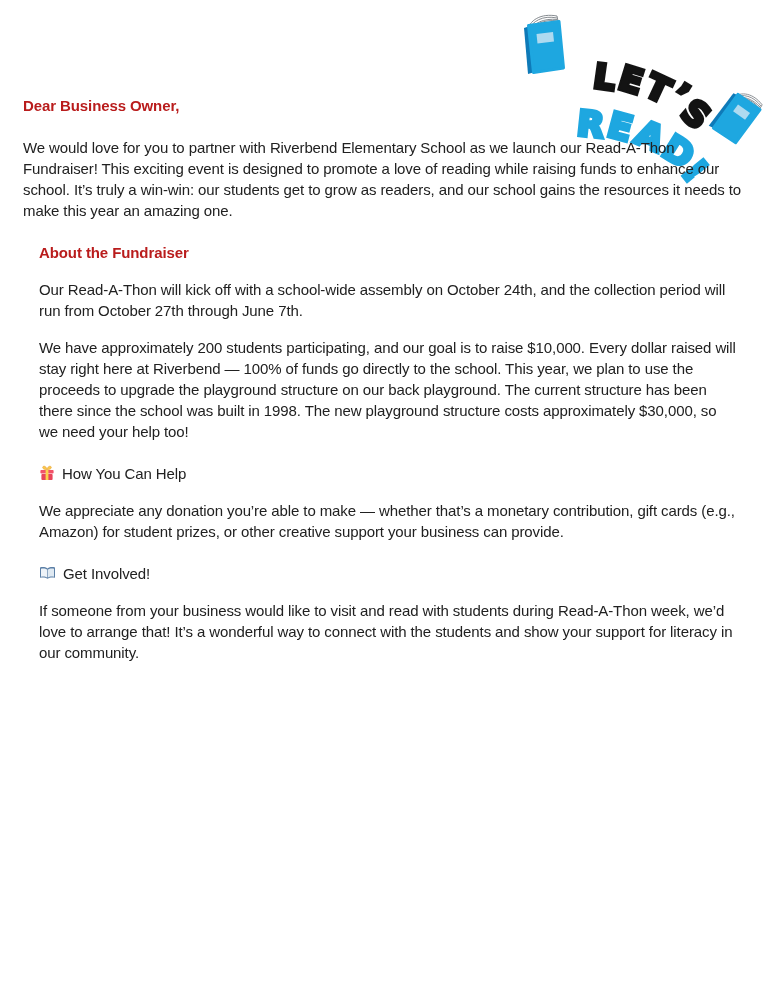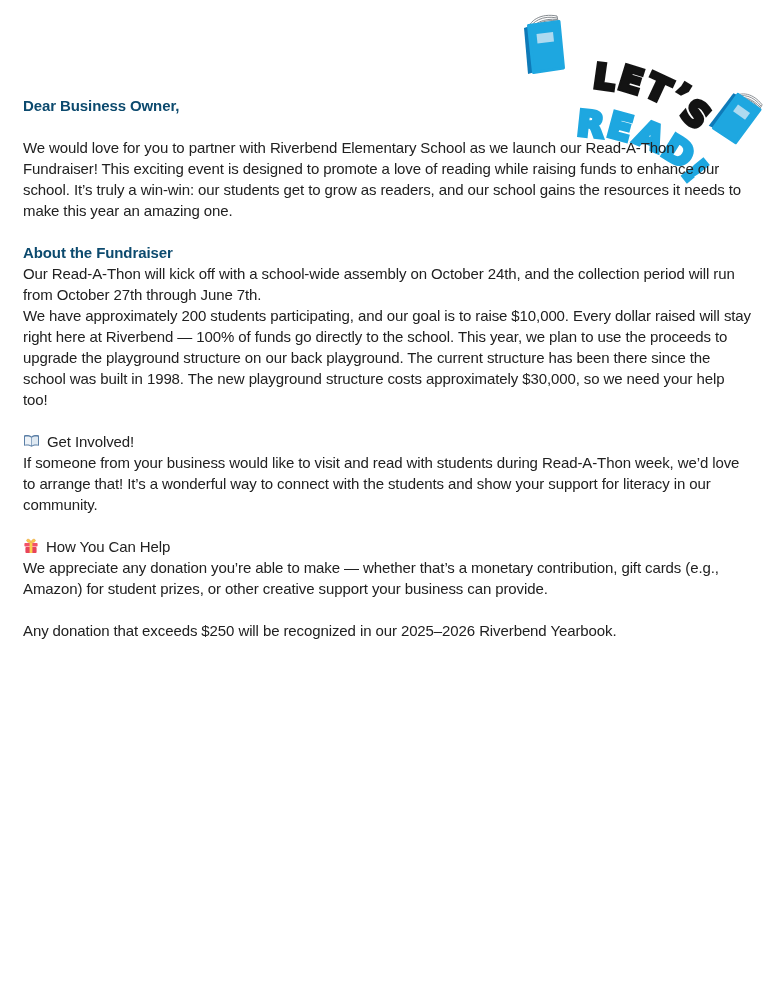--- a/index.html
+++ b/index.html
@@ -16,23 +16,23 @@
   
   .content {
     position: absolute;
     left: 23px; top: 95px;
     width: 730px;
     font-size: 15px;
     line-height: 21px;
     letter-spacing: -0.1px;
   }
   .content p { margin: 0 0 21px 0; }
-  .bold { font-weight: bold; color: #0c4a6e; }
+  .bold { font-weight: bold; color: #b91c1c; }
   .block { margin: 0 0 21px 0; }
-  .block p { margin: 0; }
+  .block p { margin: 16px; }
   .emoji-icon {
     display: inline-block;
     vertical-align: -2px;
     margin-right: 7px;
   }
 
   
   .artwork { position: absolute; left: 0; top: 0; width: 768px; height: 170px; }
   .book { position: absolute; }
   .book-left  { left: 514px; top: 11px; }
@@ -100,38 +100,37 @@
   <p>We would love for you to partner with Riverbend Elementary School as we launch our Read-A-Thon Fundraiser! This exciting event is designed to promote a love of reading while raising funds to enhance our school. It’s truly a win-win: our students get to grow as readers, and our school gains the resources it needs to make this year an amazing one.</p>
 
   <div class="block">
     <p class="bold">About the Fundraiser</p>
     <p>Our Read-A-Thon will kick off with a school-wide assembly on October 24th, and the collection period will run from October 27th through June 7th.</p>
     <p>We have approximately 200 students participating, and our goal is to raise $10,000. Every dollar raised will stay right here at Riverbend — 100% of funds go directly to the school. This year, we plan to use the proceeds to upgrade the playground structure on our back playground. The current structure has been there since the school was built in 1998. The new playground structure costs approximately $30,000, so we need your help too!</p>
   </div>
 
   <div class="block">
     <p>
-      <svg class="emoji-icon" width="17" height="15" viewBox="0 0 17 15">
-        <path d="M8.5 2.5 C6.5 1 3.5 0.8 1 1.5 L1 11.8 C3.5 11.1 6.5 11.3 8.5 12.8 C10.5 11.3 13.5 11.1 16 11.8 L16 1.5 C13.5 0.8 10.5 1 8.5 2.5 Z" fill="#5b7fa6"></path>
-        <path d="M8.2 3.6 C6.8 2.4 4.2 2.1 2 2.7 L2 10.7 C4.2 10.1 6.8 10.4 8.2 11.5 Z" fill="#eef3f8"></path>
-        <path d="M8.8 3.6 C10.2 2.4 12.8 2.1 15 2.7 L15 10.7 C12.8 10.1 10.2 10.4 8.8 11.5 Z" fill="#dfe9f2"></path>
-      </svg><span>Get Involved!</span>
-    </p>
-    <p>If someone from your business would like to visit and read with students during Read-A-Thon week, we’d love to arrange that! It’s a wonderful way to connect with the students and show your support for literacy in our community.</p>
-  </div>
-
-  <div class="block">
-    <p>
       <svg class="emoji-icon" width="16" height="16" viewBox="0 0 16 16">
         <path d="M8 4.6 C5 4.6 3.4 3.6 3.7 2.2 C3.9 1.1 5.5 0.9 6.5 1.7 C7.3 2.3 7.8 3.4 8 4.6 Z" fill="#fbc94b" stroke="#e8a33d" stroke-width="0.6"></path>
         <path d="M8 4.6 C11 4.6 12.6 3.6 12.3 2.2 C12.1 1.1 10.5 0.9 9.5 1.7 C8.7 2.3 8.2 3.4 8 4.6 Z" fill="#fbc94b" stroke="#e8a33d" stroke-width="0.6"></path>
         <rect x="1.4" y="4.9" width="13.2" height="3.6" rx="0.8" fill="#f25268"></rect>
         <rect x="2.4" y="9" width="11.2" height="6" rx="0.9" fill="#e8445a"></rect>
         <rect x="6.6" y="4.9" width="2.8" height="10.1" fill="#fbd14b"></rect>
       </svg><span>How You Can Help</span>
     </p>
     <p>We appreciate any donation you’re able to make — whether that’s a monetary contribution, gift cards (e.g., Amazon) for student prizes, or other creative support your business can provide.</p>
   </div>
 
-  <p>Any donation that exceeds $250 will be recognized in our 2025–2026 Riverbend Yearbook.</p>
+  <div class="block">
+    <p>
+      <svg class="emoji-icon" width="17" height="15" viewBox="0 0 17 15">
+        <path d="M8.5 2.5 C6.5 1 3.5 0.8 1 1.5 L1 11.8 C3.5 11.1 6.5 11.3 8.5 12.8 C10.5 11.3 13.5 11.1 16 11.8 L16 1.5 C13.5 0.8 10.5 1 8.5 2.5 Z" fill="#5b7fa6"></path>
+        <path d="M8.2 3.6 C6.8 2.4 4.2 2.1 2 2.7 L2 10.7 C4.2 10.1 6.8 10.4 8.2 11.5 Z" fill="#eef3f8"></path>
+        <path d="M8.8 3.6 C10.2 2.4 12.8 2.1 15 2.7 L15 10.7 C12.8 10.1 10.2 10.4 8.8 11.5 Z" fill="#dfe9f2"></path>
+      </svg><span>Get Involved!</span>
+    </p>
+    <p>If someone from your business would like to visit and read with students during Read-A-Thon week, we’d love to arrange that! It’s a wonderful way to connect with the students and show your support for literacy in our community.</p>
+  </div>
+
 
 
 </div>
 
 </body></html>

